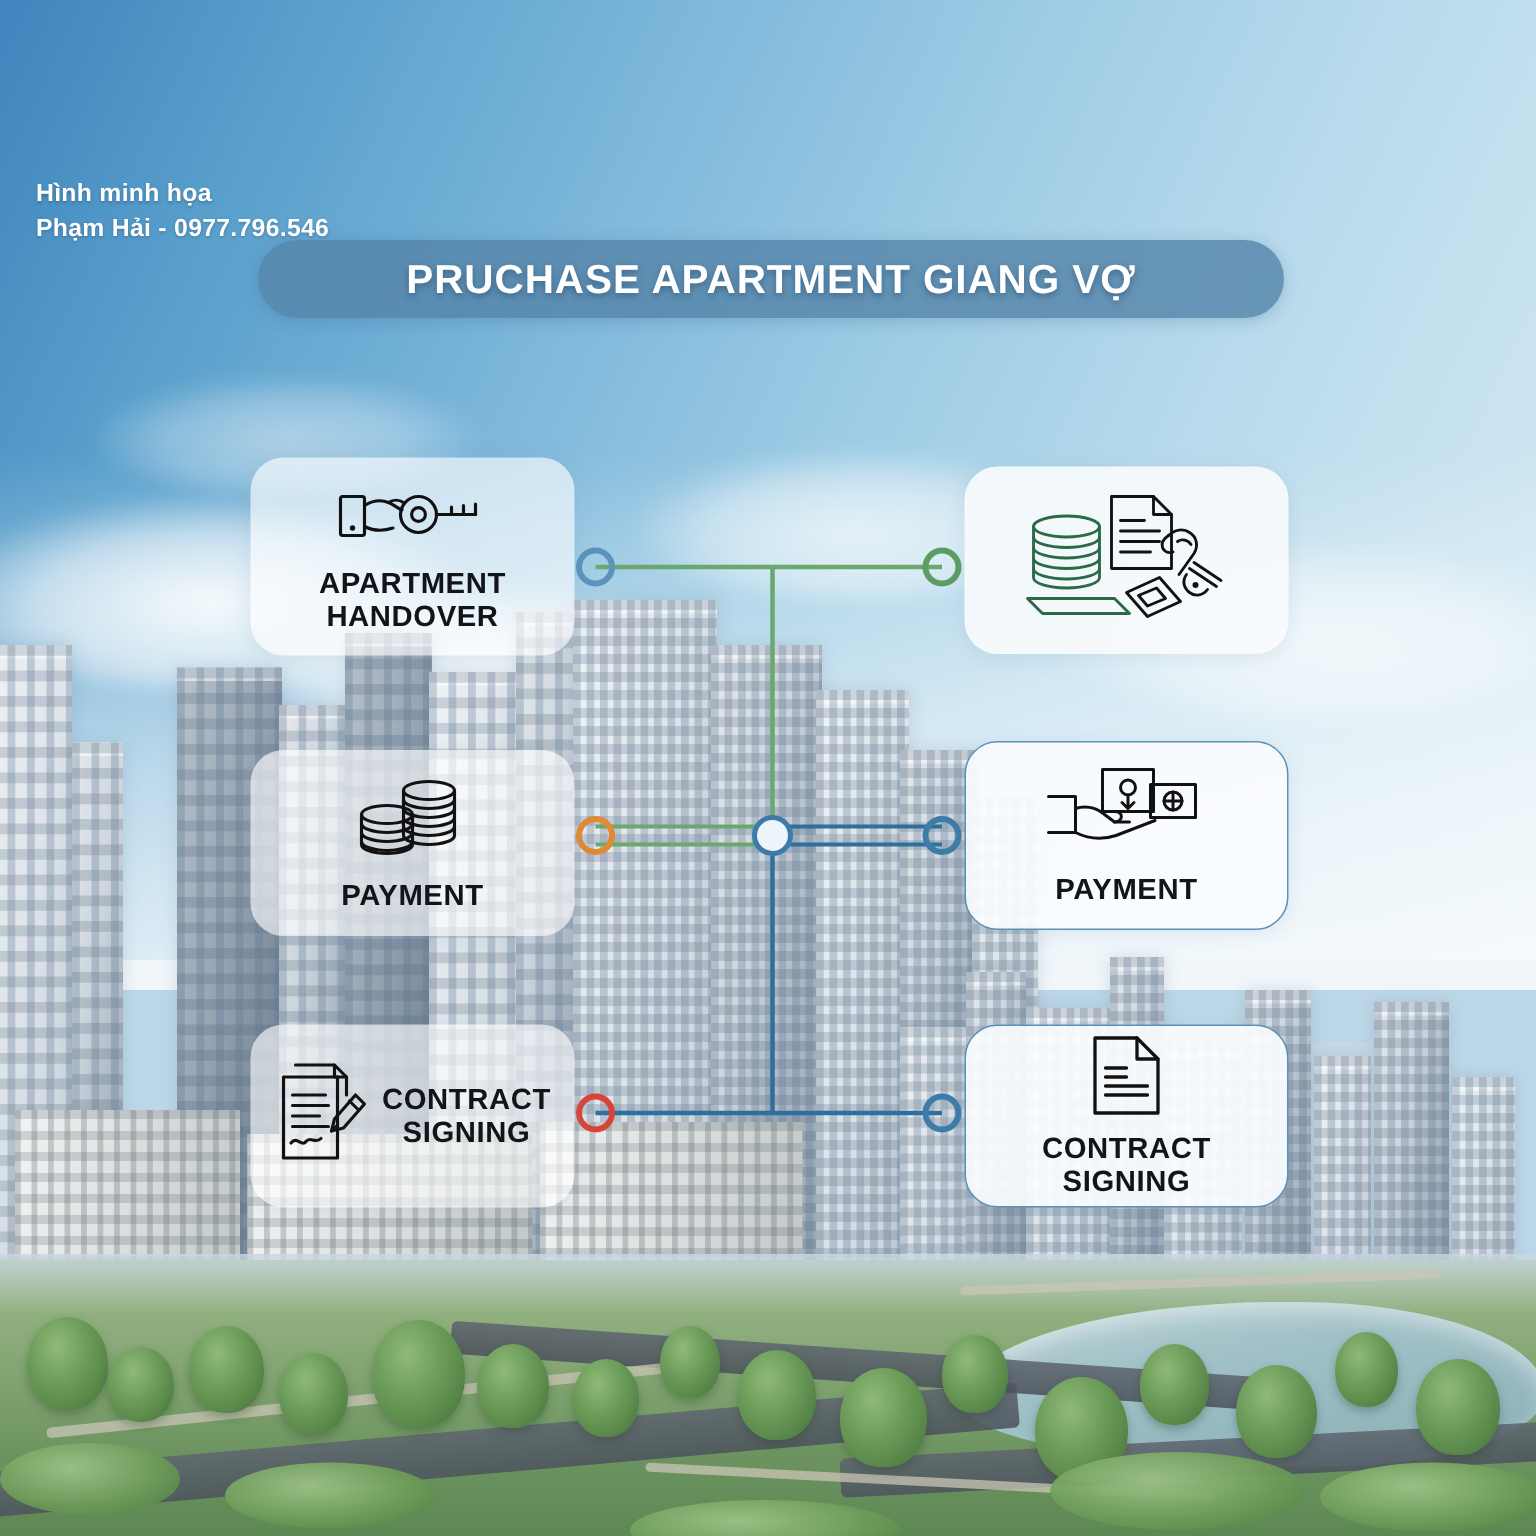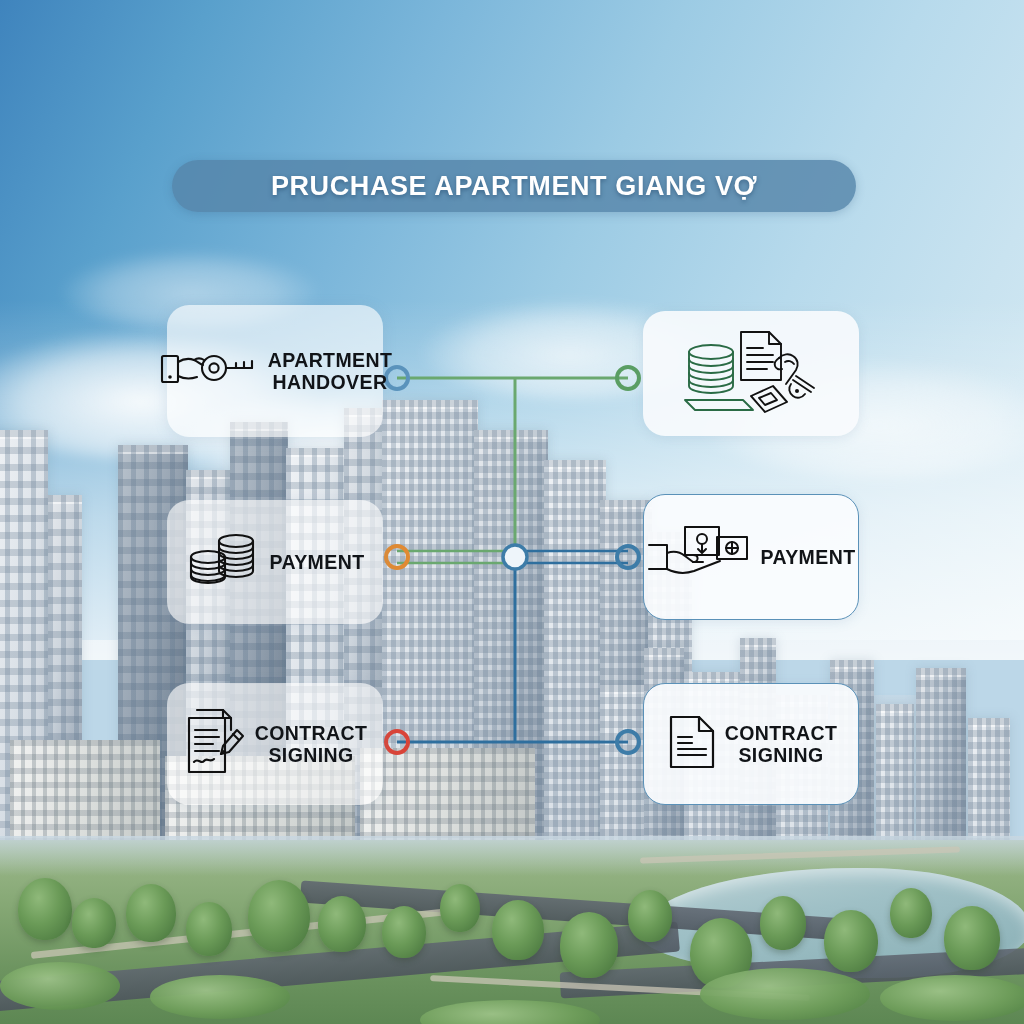--- a/index.html
+++ b/index.html
@@ -215,20 +215,21 @@
     background: rgba(248,251,253,.9);
     box-shadow: 0 2px 12px rgba(110,145,175,.16);
   }
   .card.outlined {
     border: 1.6px solid #5a91b8;
     background: rgba(250,252,254,.93);
   }
 
   .card-inner {
     display: flex;
+    flex-direction: column;
     align-items: center;
     justify-content: center;
     gap: 6px;
   }
   .card-inner.row {
     flex-direction: row;
     gap: 10px;
   }
   .card-label {
     color: #111418;
@@ -393,20 +394,24 @@
       <div class="tree" style="left:890px; top:888px; width:42px; height:50px;"></div>
       <div class="tree" style="left:944px; top:906px; width:56px; height:64px;"></div>
       <div class="bush" style="left:0px;   top:962px; width:120px; height:48px;"></div>
       <div class="bush" style="left:150px; top:975px; width:140px; height:44px;"></div>
       <div class="bush" style="left:700px; top:968px; width:170px; height:52px;"></div>
       <div class="bush" style="left:880px; top:975px; width:150px; height:46px;"></div>
       <div class="bush" style="left:420px; top:1000px; width:180px; height:40px;"></div>
     </div>
   </div>
 
+  <div class="watermark">
+    <div>Hình minh họa</div>
+    <div>Phạm Hải - 0977.796.546</div>
+  </div>
 
   <div class="title-banner">
     <span class="title-text">PRUCHASE APARTMENT GIANG VỢ</span>
   </div>
 
   <svg class="connectors" width="1024" height="1024" viewBox="0 0 1024 1024">
 
     <line x1="397" y1="378" x2="515" y2="378" stroke="#6aa86f" stroke-width="3"></line>
     <line x1="515" y1="378" x2="628" y2="378" stroke="#6aa86f" stroke-width="3"></line>
 

